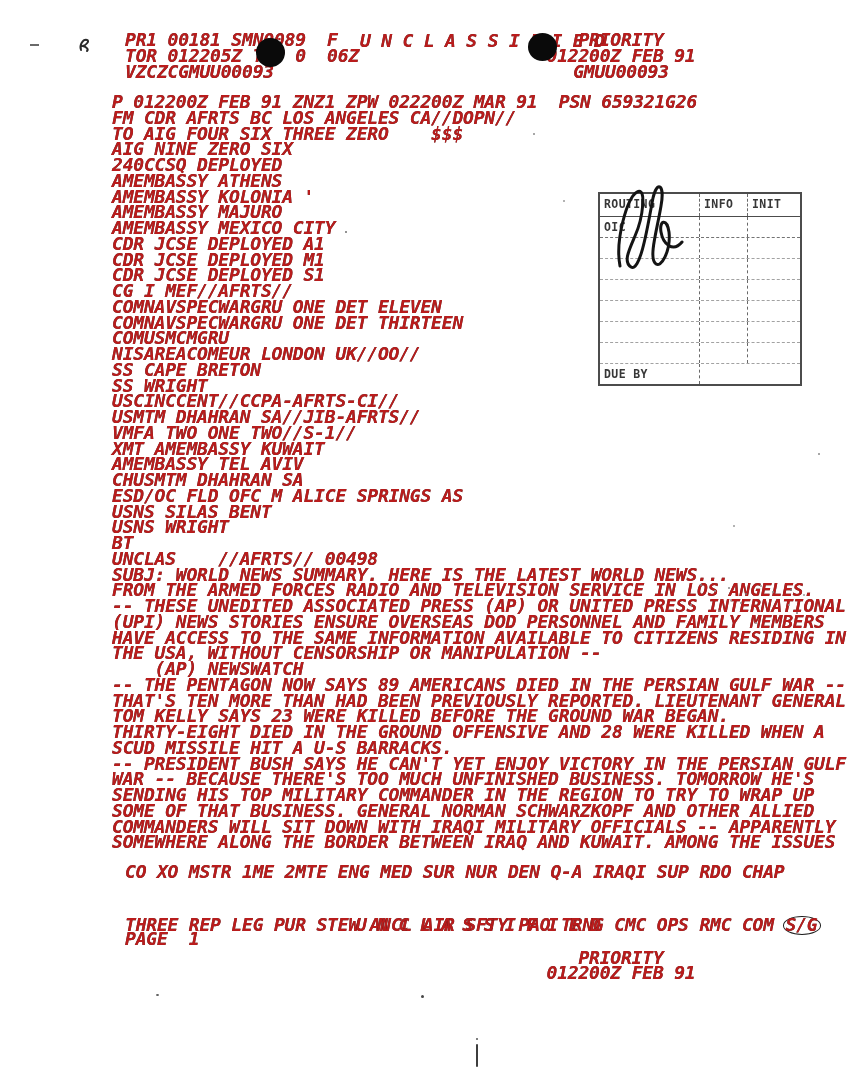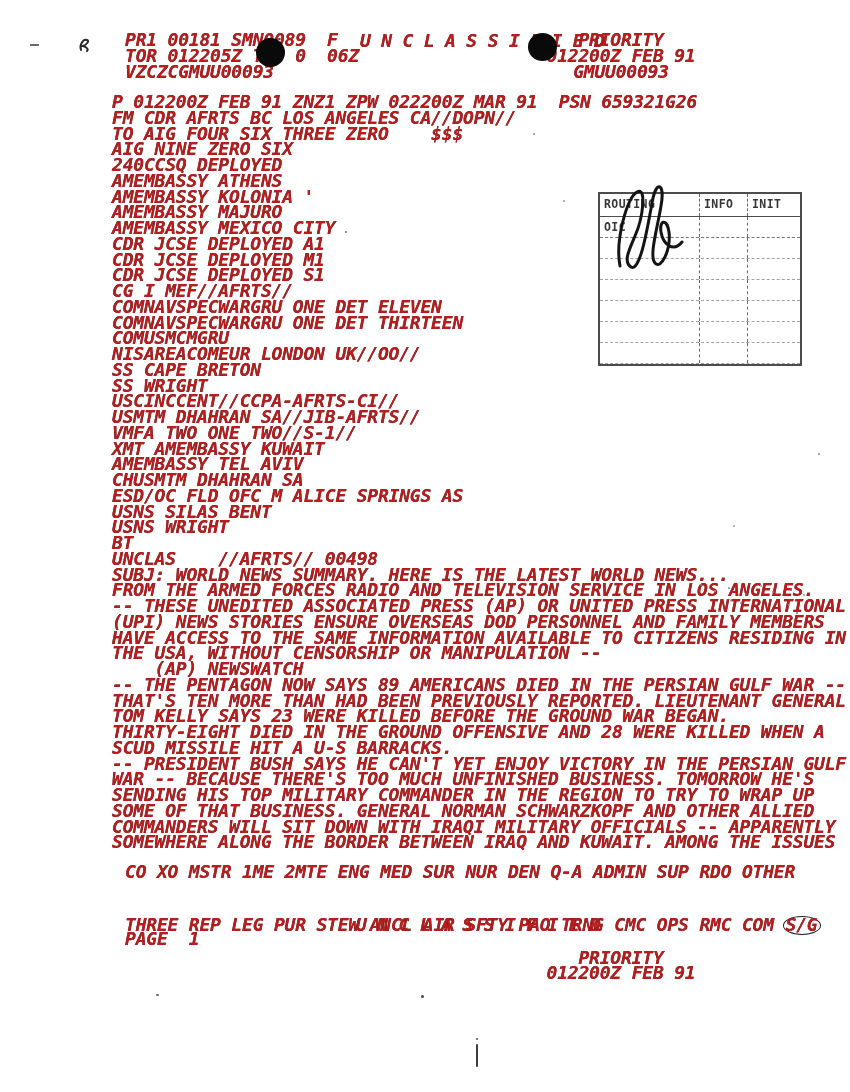--- a/index.html
+++ b/index.html
@@ -164,29 +164,33 @@
     <div class="srow faint">
       <div class="scell c1"></div>
       <div class="scell c2"></div>
       <div class="scell c3"></div>
     </div>
     <div class="srow faint">
       <div class="scell c1"></div>
       <div class="scell c2"></div>
       <div class="scell c3"></div>
     </div>
+    <div class="srow last">
+      <div class="scell c1">DUE BY</div>
+      <div class="scell c23"></div>
+    </div>
     <svg class="scribble" width="90" height="100">
       <path d="M8,86 C3,60 15,18 25,12 C35,6 31,38 23,56 C17,70 11,82 19,87 C29,93 37,38 41,18 C45,0 53,4 49,26 C45,50 37,76 43,83 C49,90 59,70 57,52 C55,38 47,40 49,52 C51,64 61,73 70,62" fill="none" stroke="#141414" stroke-width="3" stroke-linecap="round"></path>
     </svg>
   </div>
 
   <div class="speck noise1"></div>
   <div class="speck noise2"></div>
 
-  <div class="mono" style="left:125px;top:864px;"><span>CO XO MSTR 1ME 2MTE ENG MED SUR NUR DEN Q-A ADMIN SUP RDO OTHER</span>
+  <div class="mono" style="left:125px;top:864px;"><span>CO XO MSTR 1ME 2MTE ENG MED SUR NUR DEN Q-A IRAQI SUP RDO CHAP</span>
 <span>THREE REP LEG PUR STEW ANCL AIR SFTY PAO TRNG CMC OPS RMC COM </span><span class="circled">S/G</span></div>
 
   <div class="mono" style="left:356px;top:917px;">U N C L A S S I F I E D</div>
   <div class="mono right" style="left:520px;top:915px;width:202px;line-height:15px;margin-top:35px;"><span>PRIORITY</span>
 <span>012200Z FEB 91</span></div>
   <div class="mono" style="left:125px;top:931px;">PAGE  1</div>
 
   <div class="speck sa"></div>
   <div class="speck sb"></div>
   <div class="speck sc"></div>

